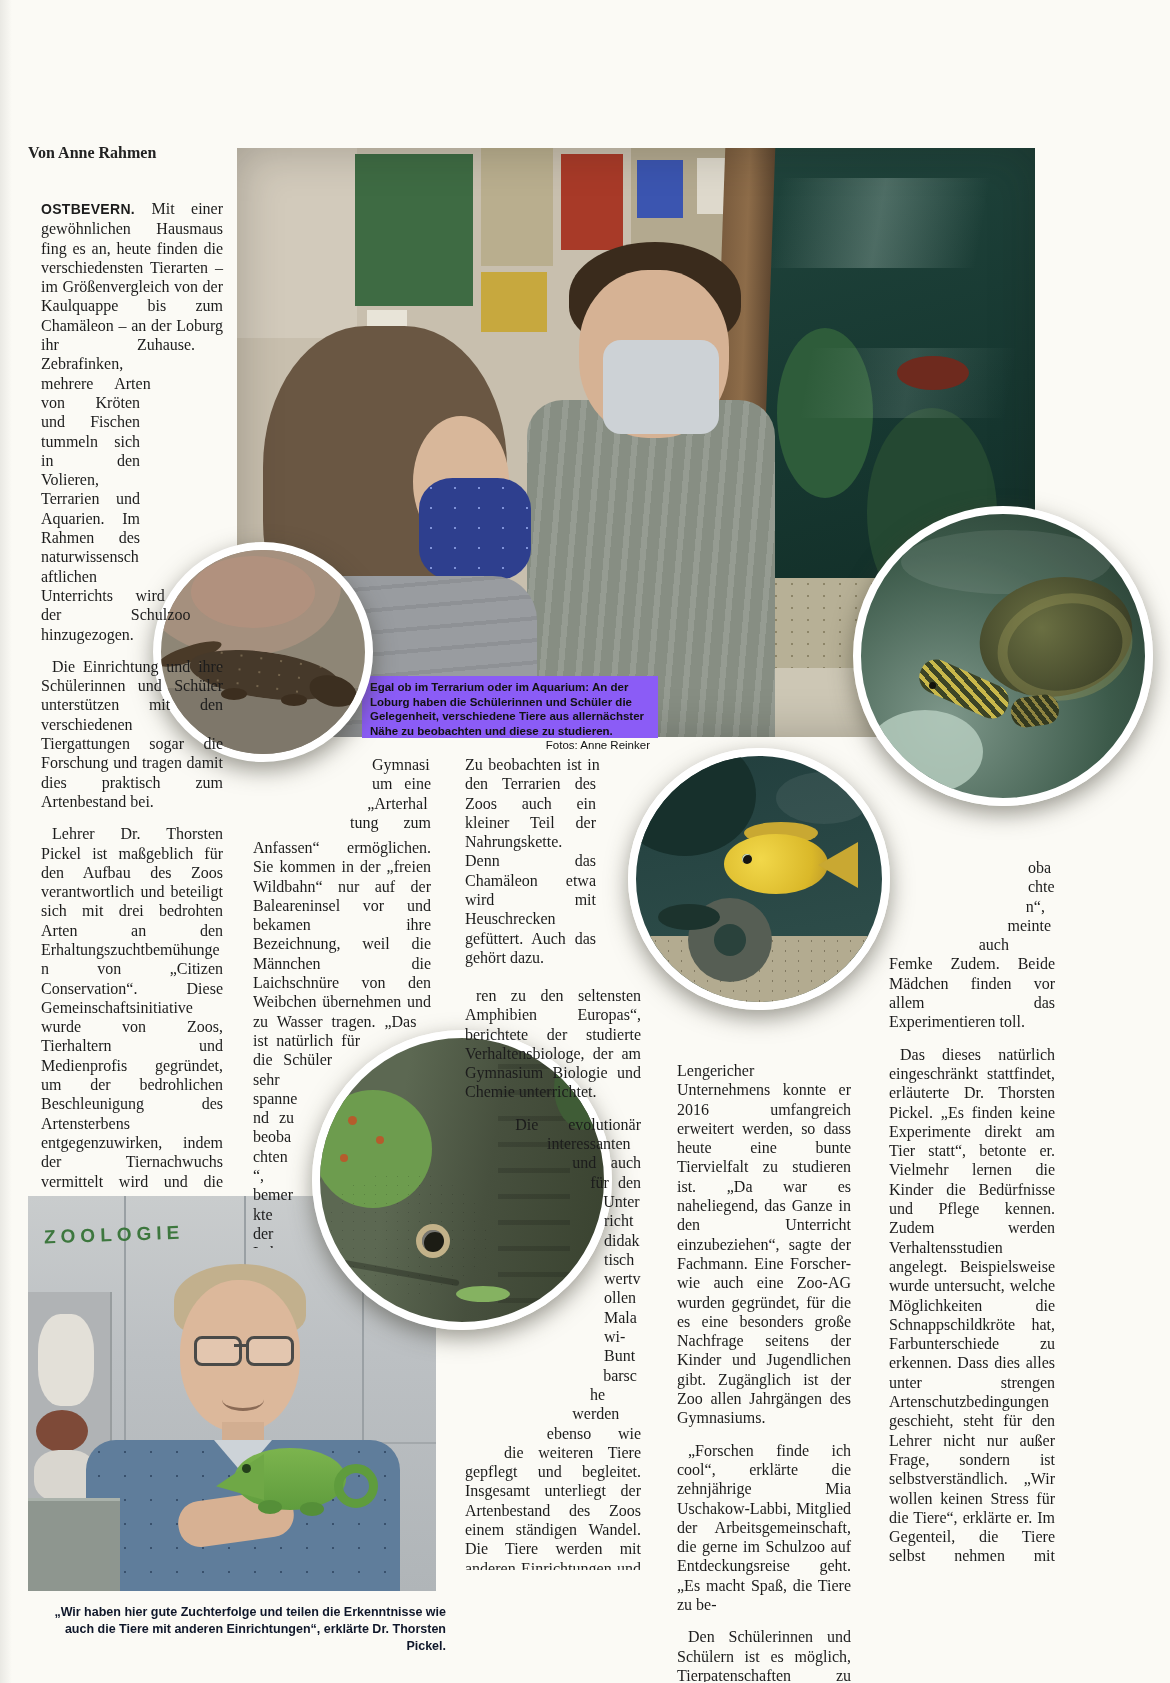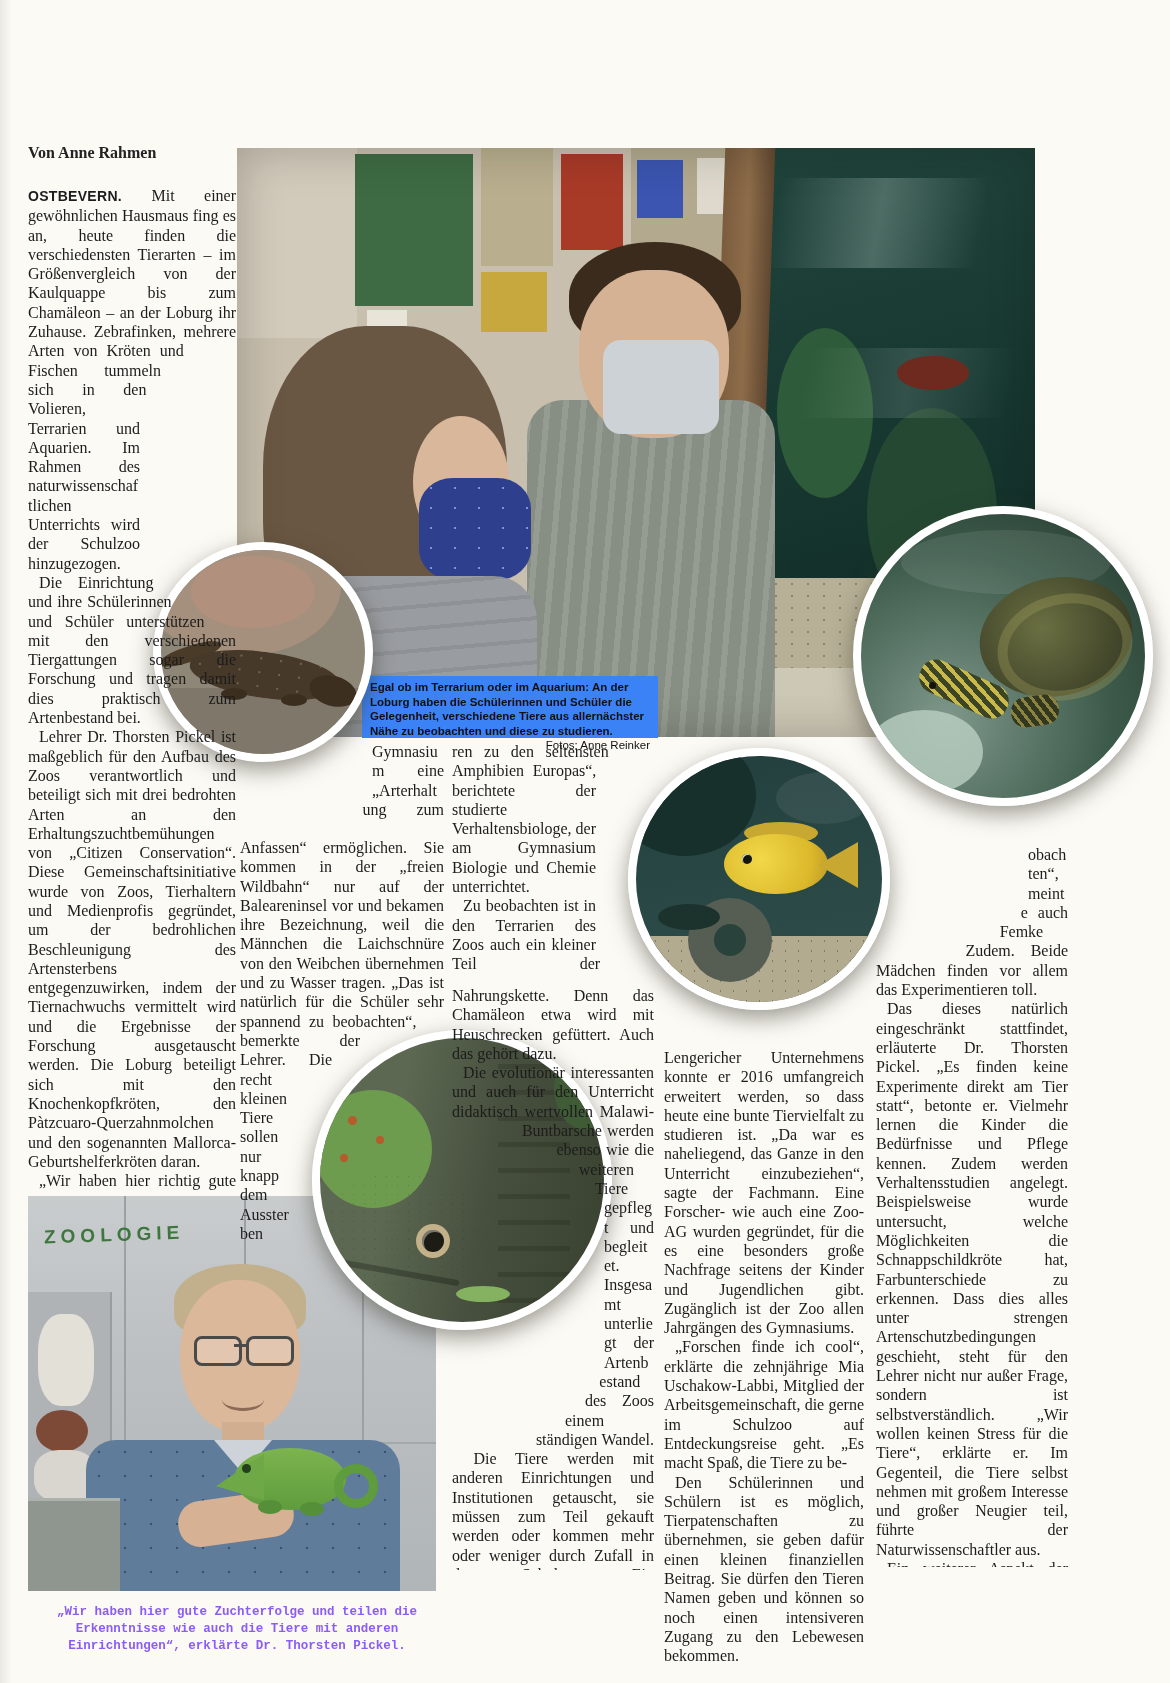--- a/index.html
+++ b/index.html
@@ -9,21 +9,21 @@
   .scan-edge{left:0;top:0;width:12px;height:1683px;
      background:linear-gradient(90deg,rgba(80,80,75,.10),rgba(80,80,75,0));}
   
   .kicker{left:28px;top:16px;width:800px;font-weight:bold;font-size:23px;color:#111;}
   .headline{left:25px;top:44px;width:1130px;font-weight:bold;font-size:72px;line-height:1.04;
      letter-spacing:-1px;color:#0c0c0c;white-space:nowrap;}
   .byline{left:28px;top:144px;font-size:16px;font-weight:bold;color:#222;}
   
   .col{position:absolute;font-size:16px;line-height:19.3px;text-align:justify;overflow:hidden;
        hyphens:auto;-webkit-hyphens:auto;overflow-wrap:break-word;}
-  .col p{margin:0;}
+  .col p{margin:13px;}
   .col p + p{text-indent:11px;}
   .lead{font-family:"Liberation Sans","DejaVu Sans",sans-serif;font-weight:bold;font-size:14px;letter-spacing:.3px;}
   #c1{left:28px;top:186px;width:208px;height:1004px;}
   #c2{left:240px;top:742px;width:204px;height:506px;}
   #c3{left:452px;top:742px;width:202px;height:828px;}
   #c4{left:664px;top:1048px;width:200px;height:634px;}
   #c5{left:876px;top:845px;width:192px;height:722px;}
   .w{shape-margin:8px;}
   #c1 .w1{float:right;width:96px;height:238px;margin-top:352px;shape-outside:ellipse(104px 128px at 100% 50%);}
   #c2 .w1{float:left;width:132px;height:96px;shape-outside:ellipse(136px 102px at 0% 0%);}
@@ -64,21 +64,21 @@
   .boyhead{left:342px;top:122px;width:150px;height:168px;border-radius:46%;background:#d6b294;}
   .boymask{left:366px;top:192px;width:116px;height:94px;border-radius:18px;background:#cdd2d6;}
   .girlhair{left:26px;top:178px;width:244px;height:336px;border-radius:42%;background:#6a5743;}
   .girlface{left:176px;top:268px;width:96px;height:132px;border-radius:50%;background:#d8b79a;}
   .girlmask{left:182px;top:330px;width:112px;height:102px;border-radius:30%;background:#2e3f8e;
      background-image:radial-gradient(circle 4px,#7f92d9 30%,transparent 31%);background-size:24px 20px;}
   .girlbody{left:0;top:428px;width:300px;height:161px;border-radius:44px 44px 0 0;background:#999ca0;
      background-image:repeating-linear-gradient(175deg,rgba(0,0,0,.07) 0 4px,transparent 4px 22px);}
   .vign{left:0;top:0;width:798px;height:589px;box-shadow:inset 0 0 46px rgba(20,20,15,.25);}
   
-  .capbox{left:362px;top:676px;width:296px;height:62px;background:#3b82f6;z-index:2;padding:4px 8px;
+  .capbox{left:362px;top:676px;width:296px;height:62px;background:#8b5cf6;z-index:2;padding:4px 8px;
      box-sizing:border-box;font-family:"Liberation Sans","DejaVu Sans",sans-serif;
      font-size:11.5px;line-height:14.5px;font-weight:bold;color:#111;text-align:left;}
   .credit{float:right;font-weight:normal;}
   
   .circ{position:absolute;border-radius:50%;border:8px solid #fff;overflow:hidden;z-index:3;
      box-shadow:0 8px 22px rgba(60,58,45,.5);}
   .circ .abs{position:absolute;}
   #c-lizard{left:153px;top:542px;width:204px;height:204px;background:#8e8676;}
   .lz-rock{left:-20px;top:-34px;width:200px;height:140px;border-radius:50%;background:#a5907e;}
   .lz-pink{left:30px;top:6px;width:124px;height:72px;border-radius:50%;background:#b6917f;opacity:.75;}
@@ -161,22 +161,22 @@
   .cham-body{left:206px;top:252px;width:112px;height:62px;border-radius:50%;
      background:linear-gradient(180deg,#7cb44e,#5f9c3d);}
   .cham-head{left:188px;top:258px;width:48px;height:46px;background:#6fa846;
      clip-path:polygon(100% 0,100% 100%,0 70%);}
   .cham-eye{left:214px;top:268px;width:9px;height:9px;border-radius:50%;background:#23401a;}
   .cham-tail{left:306px;top:268px;width:44px;height:44px;border:9px solid #5f9c3d;border-radius:50%;box-sizing:border-box;background:transparent;}
   .cham-leg1{left:230px;top:304px;width:24px;height:14px;border-radius:50%;background:#558f38;}
   .cham-leg2{left:272px;top:306px;width:24px;height:14px;border-radius:50%;background:#558f38;}
   .terr{left:0;top:302px;width:92px;height:93px;background:#8e968f;border-top:3px solid #aab2ab;}
   
-  .bottomcap{left:28px;top:1604px;width:418px;font-family:Liberation Mono, monospace;
-     font-weight:bold;font-size:12.5px;line-height:17px;color:#8b5cf6;text-align:center;}
+  .bottomcap{left:28px;top:1604px;width:418px;font-family:Liberation Sans, sans-serif;
+     font-weight:bold;font-size:12.5px;line-height:17px;color:#0f172a;text-align:right;}
   .cols{z-index:4;}
 </style>
 </head>
 <body>
 
 <div class="page">
   <div class="abs scan-edge"></div>
 
   <div class="abs byline">Von Anne Rahmen</div>
 
@@ -305,22 +305,22 @@
 
   <div class="col cols" id="c2">
     <div class="w w1"></div>
     <div class="w w2"></div>
     <p>Gymnasium eine „Arterhaltung zum Anfassen“ ermöglichen. Sie kommen in der „freien Wildbahn“ nur auf der Baleareninsel vor und bekamen ihre Bezeichnung, weil die Männchen die Laichschnüre von den Weibchen übernehmen und zu Wasser tragen. „Das ist natürlich für die Schüler sehr spannend zu beobachten“, bemerkte der Lehrer. Die recht kleinen Tiere sollen nur knapp dem Aussterben entronnen sein und tragen jetzt an der Loburg ganz praxisnah den Artenschutzgedanken in den Lehrplan. „Sie gehö-</p>
   </div>
 
   <div class="col cols" id="c3">
     <div class="w w1"></div>
     <div class="w w2"></div>
+    <p>Zu beobachten ist in den Terrarien des Zoos auch ein kleiner Teil der Nahrungskette. Denn das Chamäleon etwa wird mit Heuschrecken gefüttert. Auch das gehört dazu.</p>
     <p>ren zu den seltensten Amphibien Europas“, berichtete der studierte Verhaltensbiologe, der am Gymnasium Biologie und Chemie unterrichtet.</p>
-    <p>Zu beobachten ist in den Terrarien des Zoos auch ein kleiner Teil der Nahrungskette. Denn das Chamäleon etwa wird mit Heuschrecken gefüttert. Auch das gehört dazu.</p>
     <p>Die evolutionär interessanten und auch für den Unterricht didaktisch wertvollen Malawi-Buntbarsche werden ebenso wie die weiteren Tiere gepflegt und begleitet. Insgesamt unterliegt der Artenbestand des Zoos einem ständigen Wandel. Die Tiere werden mit anderen Einrichtungen und Institutionen getauscht, sie müssen zum Teil gekauft werden oder kommen mehr oder weniger durch Zufall in den Schulzoo. Ein Wellensittich etwa suchte ein neues Zuhause und fand dies mit einem Artgenossen bei den Zebrafinken. Auch sie gehören jetzt zum lebendigen „Unterrichtsmaterial“.</p>
 
   </div>
 
   <div class="col cols" id="c4">
     <p>Lengericher Unternehmens konnte er 2016 umfangreich erweitert werden, so dass heute eine bunte Tiervielfalt zu studieren ist. „Da war es naheliegend, das Ganze in den Unterricht einzubeziehen“, sagte der Fachmann. Eine Forscher- wie auch eine Zoo-AG wurden gegründet, für die es eine besonders große Nachfrage seitens der Kinder und Jugendlichen gibt. Zugänglich ist der Zoo allen Jahrgängen des Gymnasiums.</p>
     <p>„Forschen finde ich cool“, erklärte die zehnjährige Mia Uschakow-Labbi, Mitglied der Arbeitsgemeinschaft, die gerne im Schulzoo auf Entdeckungsreise geht. „Es macht Spaß, die Tiere zu be-</p>
     <p>Den Schülerinnen und Schülern ist es möglich, Tierpatenschaften zu übernehmen, sie geben dafür einen kleinen finanziellen Beitrag. Sie dürfen den Tieren Namen geben und können so noch einen intensiveren Zugang zu den Lebewesen bekommen.</p>
   </div>
 

